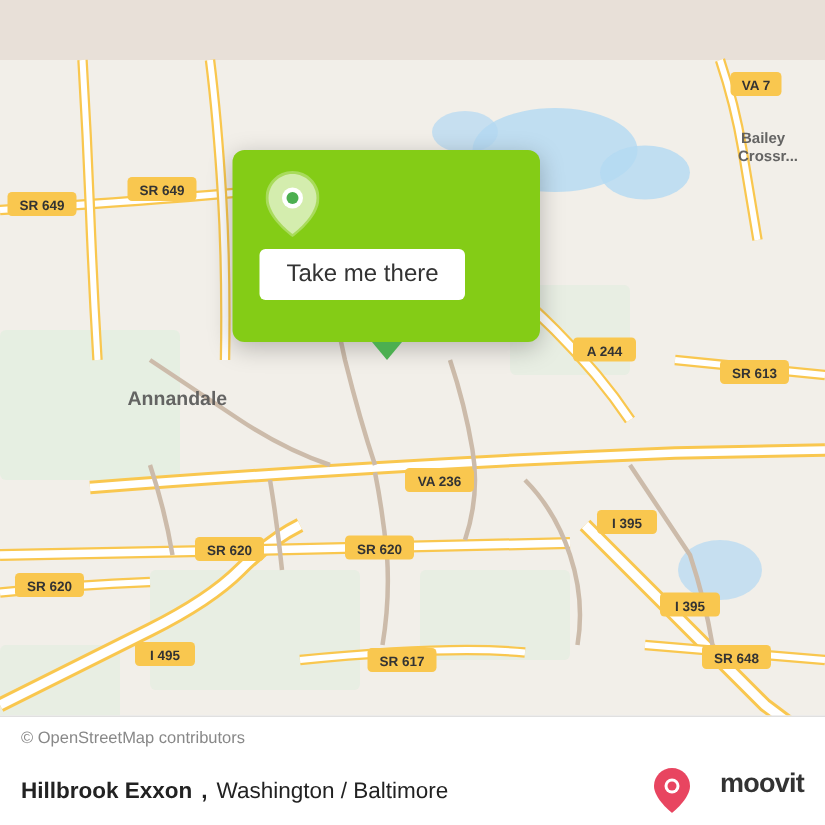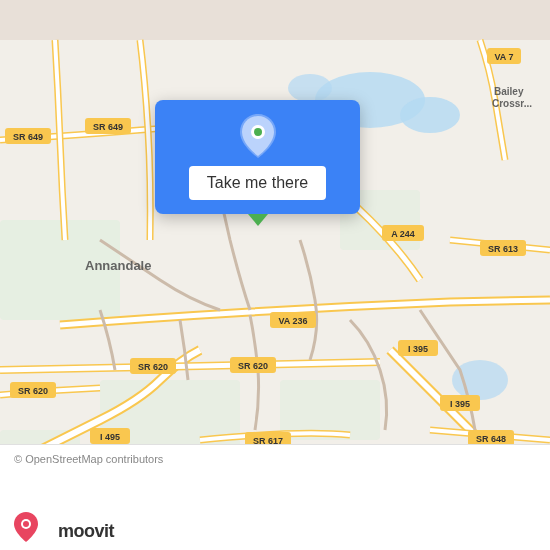--- a/index.html
+++ b/index.html
@@ -20,26 +20,26 @@
       width: 100%;
       height: 100%;
     }
 
     
     .map-popup {
       position: absolute;
       top: 100px;
       left: 155px;
       width: 205px;
-      background: #3b82f6;
+      background: #84cc16;
       border-radius: 8px;
       display: flex;
       flex-direction: column;
-      align-items: center;
-      padding: 14px 18px 14px 18px;
+      align-items: flex-start;
+      padding: 14px 18px 28px 18px;
       box-shadow: 0 4px 16px rgba(0,0,0,0.25);
       z-index: 10;
     }
 
     .map-popup::after {
       content: '';
       position: absolute;
       bottom: -12px;
       left: 50%;
       transform: translateX(-50%);
@@ -94,23 +94,22 @@
     }
 
     .bottom-bar-title {
       font-size: 15px;
       font-weight: 600;
       color: #222;
     }
 
     .moovit-logo {
       display: flex;
-      align-items: flex-end;
+      align-items: flex-start;
       gap: 20px;
-      margin-top: 33px;
     }
 
     .moovit-text {
       font-size: 18px;
       font-weight: 700;
       color: #333;
       letter-spacing: -0.5px;
     }
   </style>
 </head>
@@ -238,20 +237,25 @@
         <circle cx="18" cy="18" r="4" fill="#4caf50"></circle>
       </svg>
     </div>
 
     <button class="map-popup-btn">Take me there</button>
   </div>
 
   <div class="bottom-bar">
     <div class="bottom-bar-copyright">© OpenStreetMap contributors</div>
     <div class="bottom-bar-location">
+      <div style="display:flex; align-items:center; gap:6px;">
+        <span class="bottom-bar-title">Hillbrook Exxon</span>
+        <span style="font-size:15px; color:#222; font-weight:600;">,</span>
+        <span style="font-size:15px; color:#222; font-weight:400;">Washington / Baltimore</span>
+      </div>
 
       <div class="moovit-logo">
 
         <svg width="24" height="30" viewBox="0 0 24 30" fill="none" xmlns="http://www.w3.org/2000/svg">
           <path d="M12 0C5.37 0 0 5.37 0 12c0 8.5 12 18 12 18S24 20.5 24 12C24 5.37 18.63 0 12 0z" fill="#e84560"></path>
           <circle cx="12" cy="12" r="5" fill="white"></circle>
           <circle cx="12" cy="12" r="3" fill="#e84560"></circle>
         </svg>
         <span class="moovit-text">moovit</span>
       </div>

